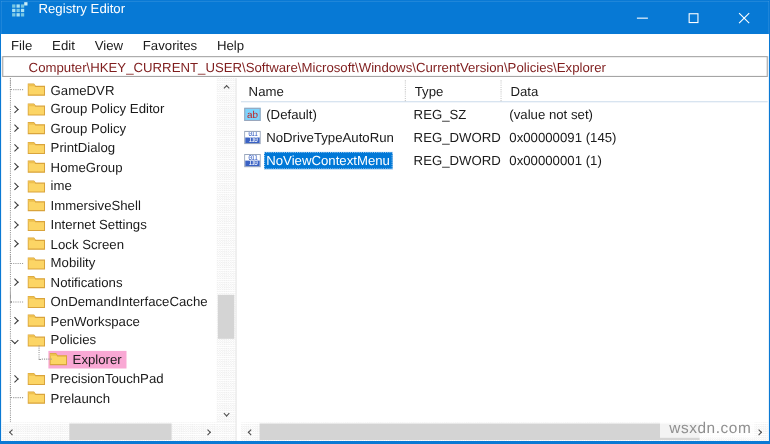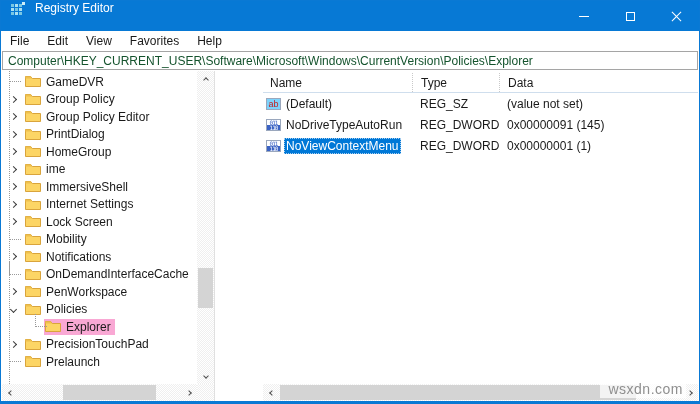--- a/index.html
+++ b/index.html
@@ -28,26 +28,26 @@
   .close-glyph::after{ transform:rotate(-45deg); }
 
   
   .menubar{ height:20px; background:#fff; display:flex; align-items:center; font-size:12px; color:#1a1a1a; }
   .menu-item{ padding:2px 9px; white-space:nowrap; }
 
   
   .addr-wrap{ height:20px; padding:0 1px; }
   .addressbar{
     height:19px; border:1px solid #a5a5a5; background:#fff;
-    display:flex; align-items:center; font-size:12px; color:#14532d;
-    padding-left:5px; white-space:nowrap; overflow:hidden;
-  }
-
-  
-  .main{ position:absolute; top:70px; left:1px; right:1px; bottom:0; display:flex; background:#fff;gap:44px; }
+    display:flex; align-items:center; font-size:12px; color:#7f1d1d;
+    padding-left:23px; white-space:nowrap; overflow:hidden;
+  }
+
+  
+  .main{ position:absolute; top:70px; left:1px; right:1px; bottom:0; display:flex; background:#fff; }
 
   .left-pane{ position:relative; width:213px; flex:0 0 auto; border-right:1px solid #e0e0e0; }
   .right-pane{ position:relative; flex:1; margin-left:4px; }
 
   
   .tree{ position:absolute; top:0; left:0; right:17px; bottom:17px; overflow:hidden; padding-top:2px; }
   .tree::before{ 
     content:""; position:absolute; left:7px; top:0; bottom:0; border-left:1px dotted #9a9a9a;
   }
   .trow{ position:relative; height:17.5px; display:flex; align-items:center; font-size:12px; color:#1a1a1a; }
@@ -176,33 +176,33 @@
           </div>
           <div class="trow">
             <div class="arrow-slot">
               <span class="chv right"></span>
             </div>
             <div class="trow-content">
               <svg width="16" height="13" viewBox="0 0 16 13">
                 <path d="M0.5 1.5 h5.2 l1.6 2 h8.2 v8 h-15 z" fill="#fcd565" stroke="#d9a43c" stroke-width="1"></path>
                 <path d="M0.5 3.5 h6.8 l-1.6 -2 h-5.2 z" fill="#eec04f"></path>
               </svg>
+              <span class="tlabel">Group Policy Editor</span>
+            </div>
+          </div>
+          <div class="trow">
+            <div class="arrow-slot">
+              <span class="chv right"></span>
+            </div>
+            <div class="trow-content">
+              <svg width="16" height="13" viewBox="0 0 16 13">
+                <path d="M0.5 1.5 h5.2 l1.6 2 h8.2 v8 h-15 z" fill="#fcd565" stroke="#d9a43c" stroke-width="1"></path>
+                <path d="M0.5 3.5 h6.8 l-1.6 -2 h-5.2 z" fill="#eec04f"></path>
+              </svg>
               <span class="tlabel">Group Policy</span>
-            </div>
-          </div>
-          <div class="trow">
-            <div class="arrow-slot">
-              <span class="chv right"></span>
-            </div>
-            <div class="trow-content">
-              <svg width="16" height="13" viewBox="0 0 16 13">
-                <path d="M0.5 1.5 h5.2 l1.6 2 h8.2 v8 h-15 z" fill="#fcd565" stroke="#d9a43c" stroke-width="1"></path>
-                <path d="M0.5 3.5 h6.8 l-1.6 -2 h-5.2 z" fill="#eec04f"></path>
-              </svg>
-              <span class="tlabel">Group Policy Editor</span>
             </div>
           </div>
           <div class="trow">
             <div class="arrow-slot">
               <span class="chv right"></span>
             </div>
             <div class="trow-content">
               <svg width="16" height="13" viewBox="0 0 16 13">
                 <path d="M0.5 1.5 h5.2 l1.6 2 h8.2 v8 h-15 z" fill="#fcd565" stroke="#d9a43c" stroke-width="1"></path>
                 <path d="M0.5 3.5 h6.8 l-1.6 -2 h-5.2 z" fill="#eec04f"></path>

